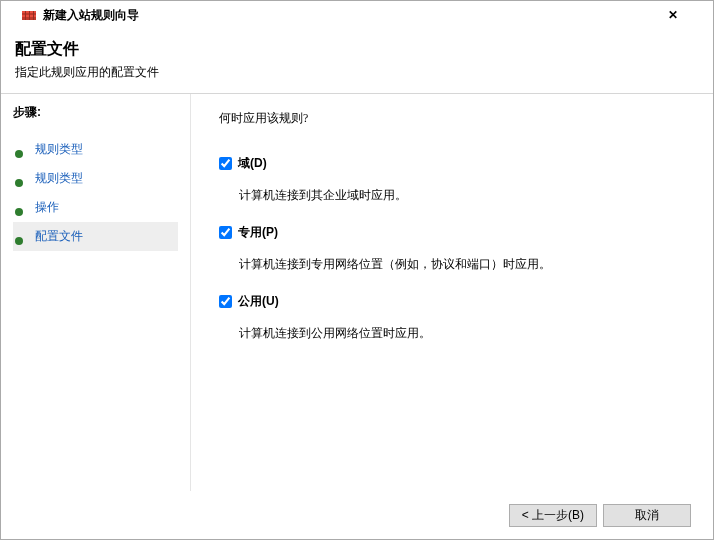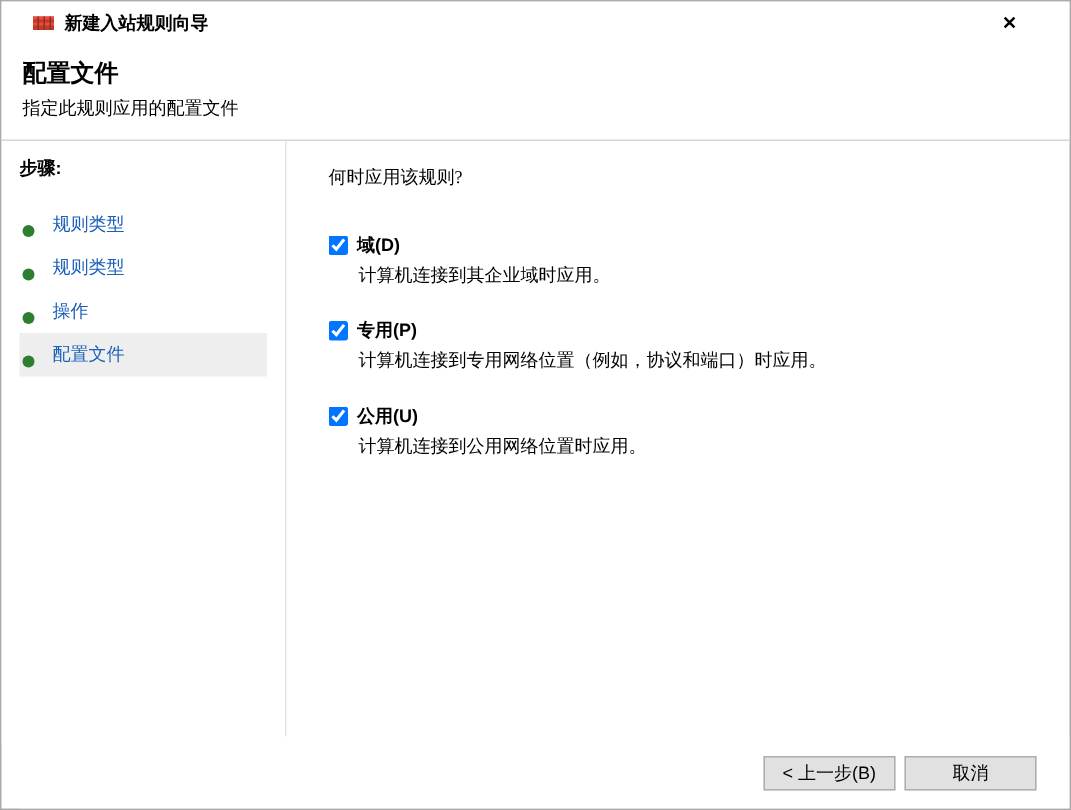--- a/index.html
+++ b/index.html
@@ -84,21 +84,21 @@
     }
     .opt-row {
       display: flex; align-items: center; gap: 6px;
     }
     .opt-row input[type="checkbox"] {
       width: 13px; height: 13px;
     }
     .opt-label { font-weight: 700; }
     .opt-desc {
       margin-left: 20px;
-      margin-top: 3px;
+      margin-top: 15px;
       color: #000;
     }
     .footer {
       position: absolute;
       bottom: 0; left: 12px; right: 0;
       height: 48px;
       display: flex;
       align-items: center;
       justify-content: flex-end;
       padding: 0 22px;

